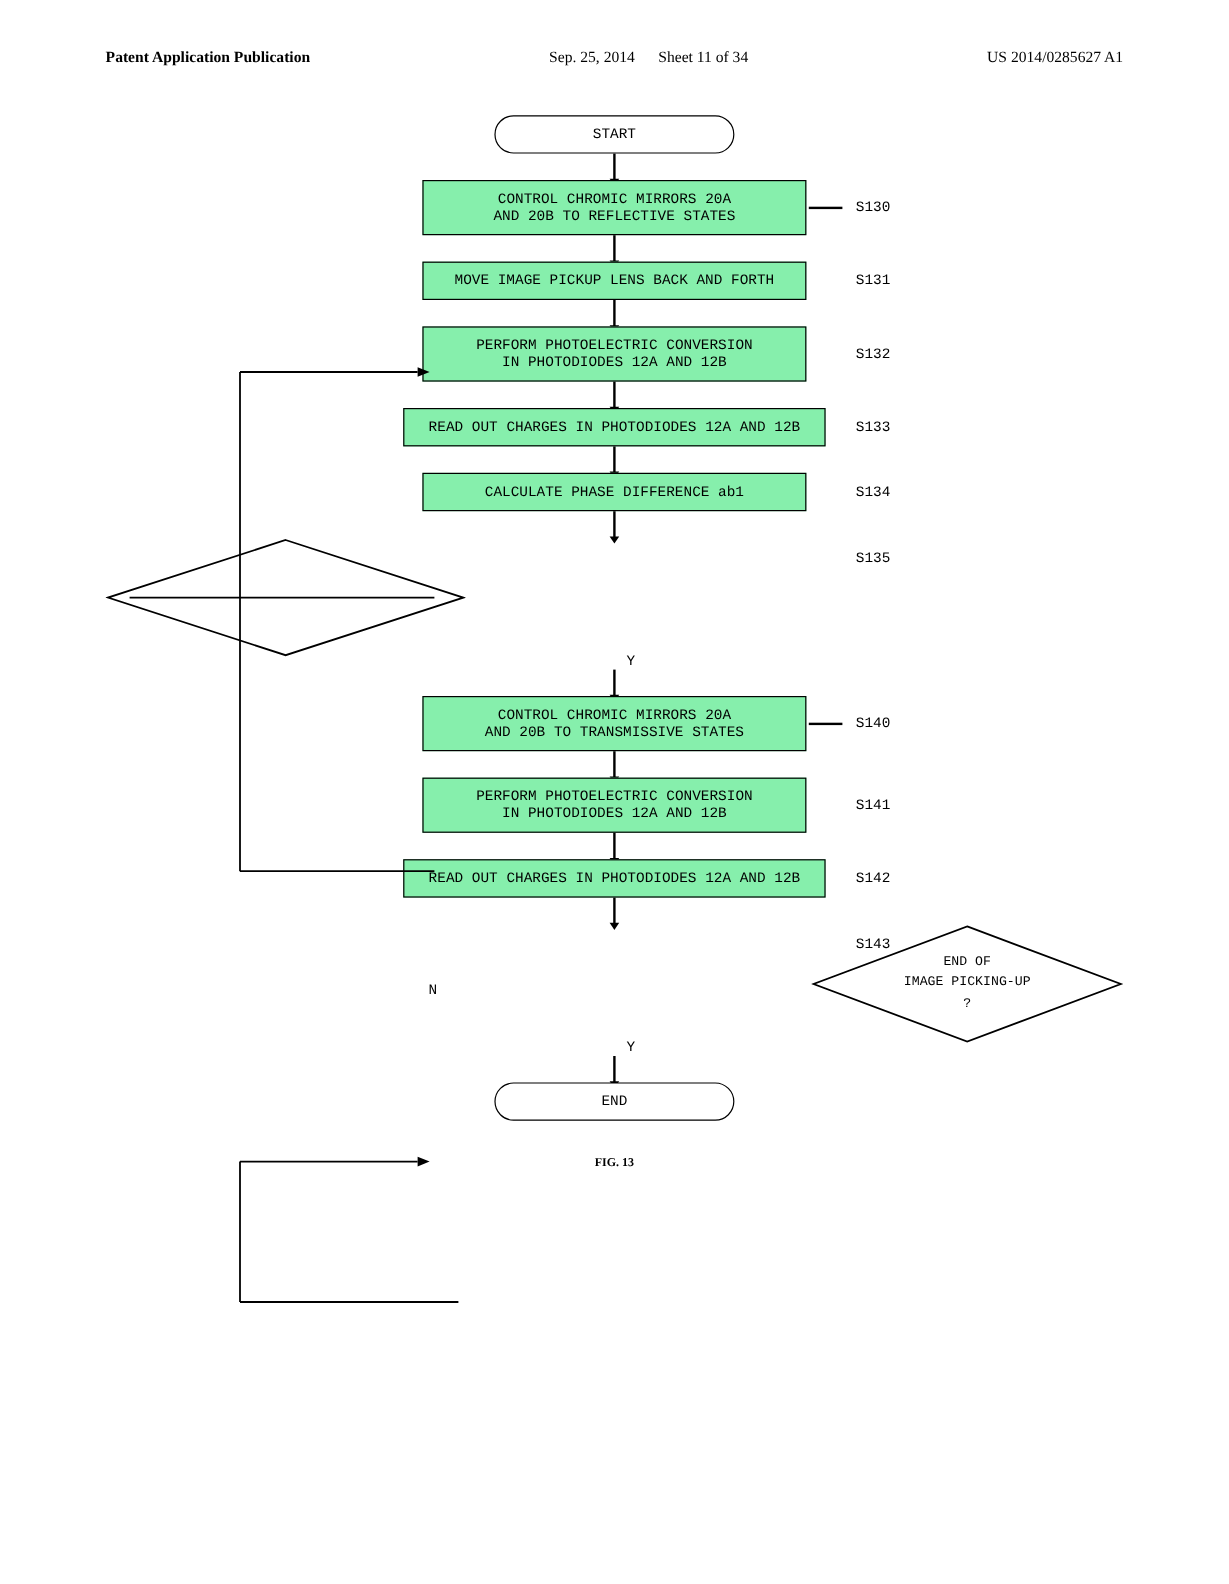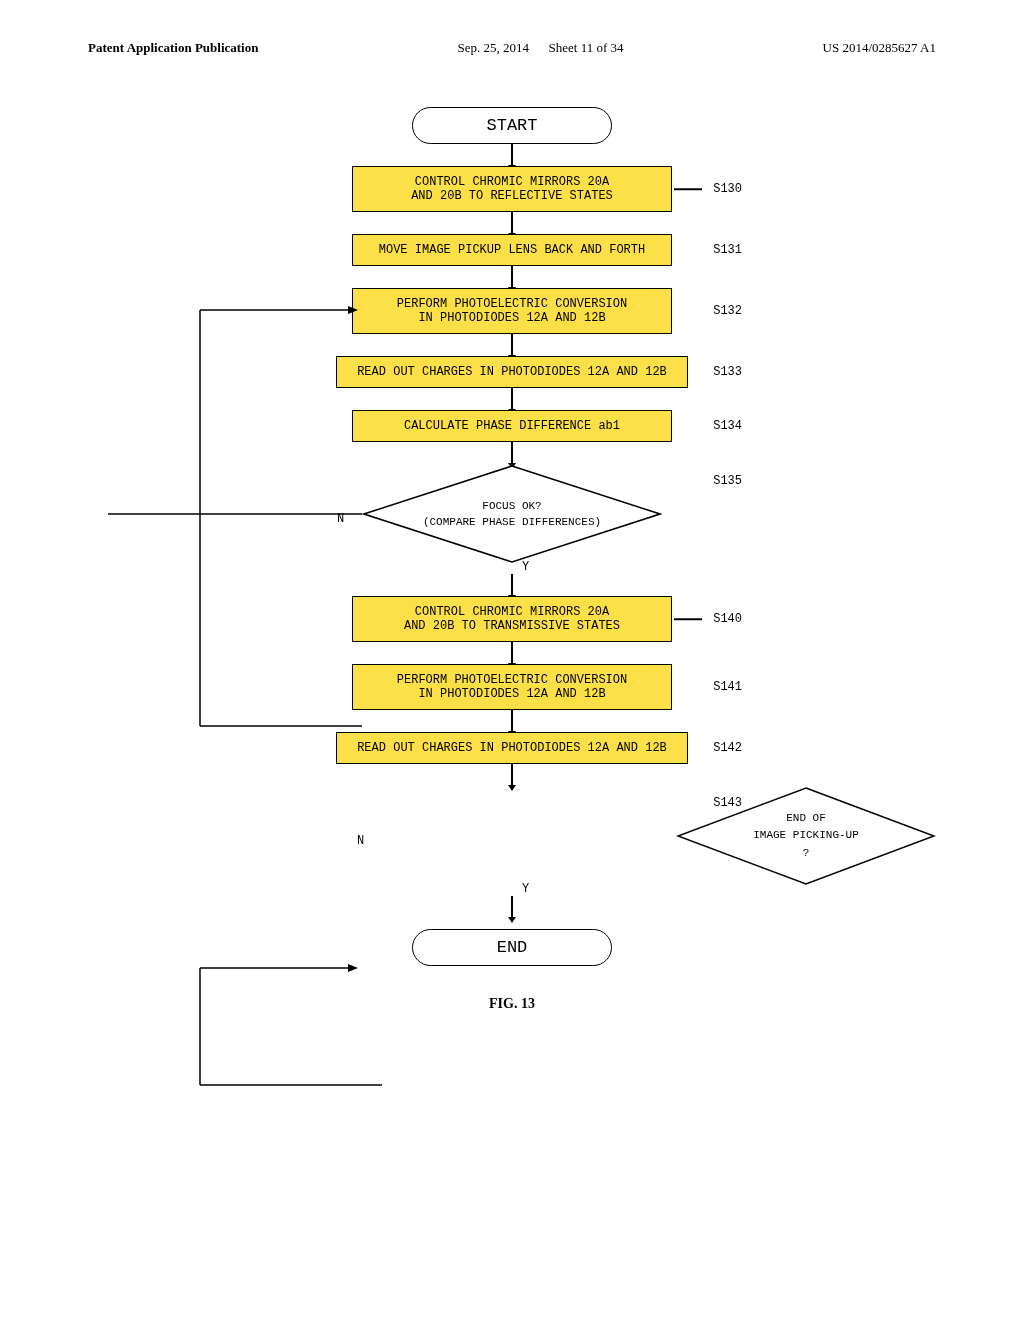--- a/index.html
+++ b/index.html
@@ -39,41 +39,40 @@
       display: flex;
       flex-direction: column;
       align-items: center;
       margin-top: 20px;
       position: relative;
     }
     .rounded-rect {
       border: 1.5px solid #000;
       border-radius: 20px;
       padding: 8px 30px;
-      font-size: 17px;
+      font-size: 12px;
       font-family: 'Courier New', monospace;
       text-align: center;
       background: #fff;
       min-width: 200px;
       max-width: 320px;
-      margin-top: 11px;
     }
     .rect {
       border: 1.5px solid #000;
       padding: 8px 20px;
       font-size: 12px;
       font-family: 'Courier New', monospace;
       text-align: center;
-      background: #fde047;
+      background: #86efac;
       min-width: 320px;
       max-width: 380px;
     }
 
     .fig-caption {
-      font-size: 14px;
+      font-size: 10px;
       font-family: 'Times New Roman', Times, serif;
       margin-top: 30px;
       font-weight: bold;
     }
 
     
     .step-container {
       position: relative;
       display: flex;
       justify-content: center;
@@ -149,32 +148,31 @@
 
     <div style="position:relative;display:flex;justify-content:center;width:100%;">
       <span style="position:absolute;right:calc(50% - 230px);top:50%;transform:translateY(-50%);font-size:12px;font-family:'Courier New',monospace;">S134</span>
       <div class="rect">CALCULATE PHASE DIFFERENCE ab1</div>
     </div>
 
     <div style="height:22px;width:1.5px;background:#000;margin:0 auto;position:relative;">
       <div style="position:absolute;bottom:-5px;left:50%;transform:translateX(-50%);border-left:4px solid transparent;border-right:4px solid transparent;border-top:6px solid #000;"></div>
     </div>
 
-    <div style="position:relative;display:flex;justify-content:center;width:100%;height:110px;">
+    <div style="position:relative;display:flex;justify-content:flex-start;width:100%;height:110px;">
       <span style="position:absolute;right:calc(50% - 230px);top:10px;font-size:12px;font-family:'Courier New',monospace;">S135</span>
 
       <span style="position:absolute;left:calc(50% - 175px);top:50%;transform:translateY(-50%);font-size:12px;font-family:'Courier New',monospace;">N</span>
 
       <span style="position:absolute;bottom:0px;left:calc(50% + 10px);font-size:12px;font-family:'Courier New',monospace;">Y</span>
 
       <div style="position:relative;width:300px;height:100px;display:flex;align-items:center;justify-content:center;">
         <svg width="300" height="100" style="position:absolute;top:0;left:0;">
           <polygon points="150,2 298,50 150,98 2,50" fill="white" stroke="black" stroke-width="1.5"></polygon>
         </svg>
-        <div style="position:relative;z-index:1;font-size:11px;font-family:'Courier New',monospace;text-align:center;line-height:1.5;">FOCUS OK?<br>(COMPARE PHASE DIFFERENCES)</div>
       </div>
 
       <svg style="position:absolute;left:0;top:0;width:100%;height:100%;overflow:visible;pointer-events:none;">
 
         <line x1="calc(50% - 150px)" y1="50" x2="20" y2="50" stroke="black" stroke-width="1.5"></line>
       </svg>
     </div>
 
     <div style="height:22px;width:1.5px;background:#000;margin:0 auto;position:relative;">
       <div style="position:absolute;bottom:-5px;left:50%;transform:translateX(-50%);border-left:4px solid transparent;border-right:4px solid transparent;border-top:6px solid #000;"></div>

